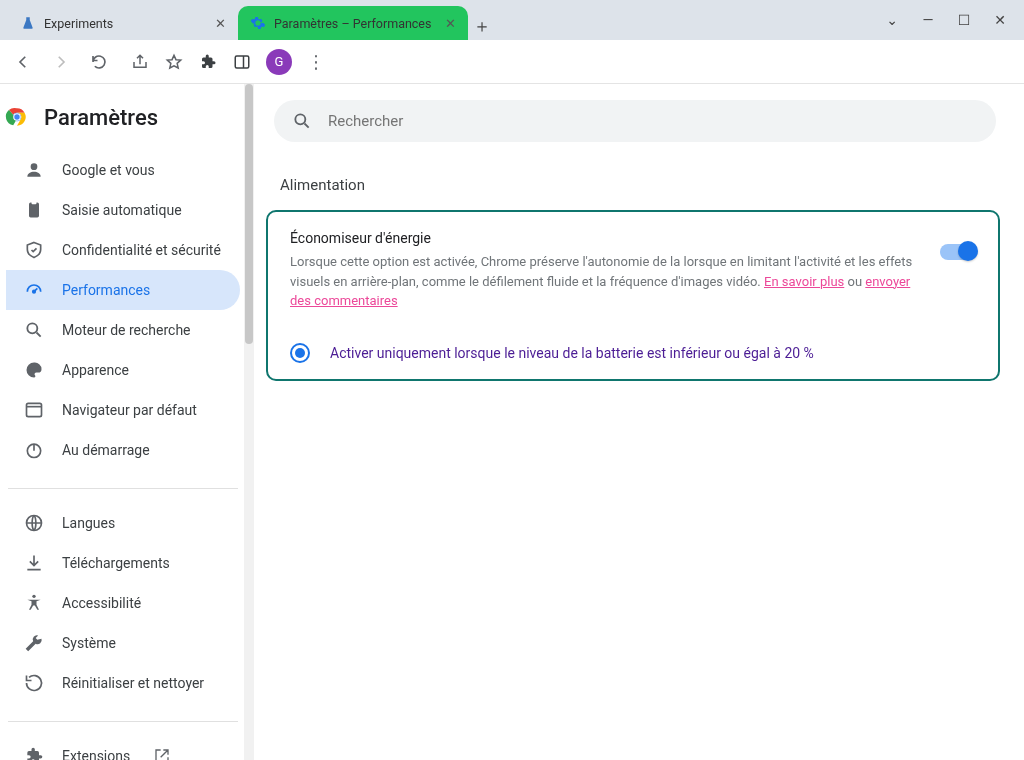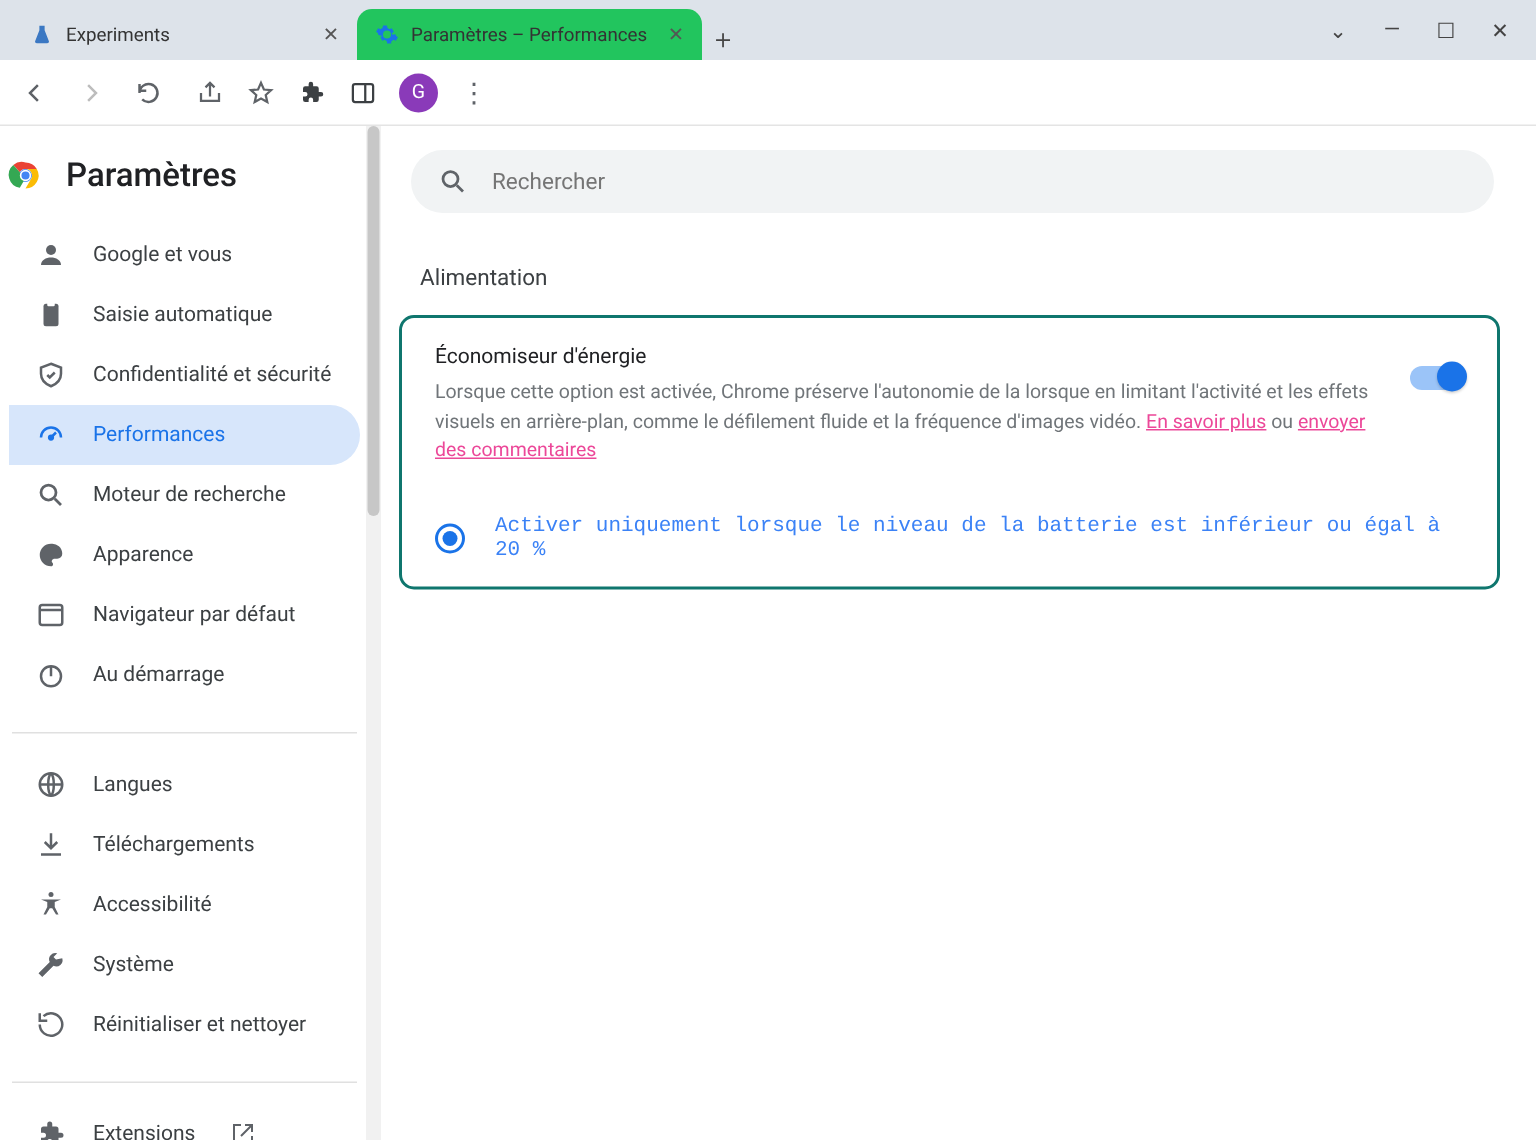--- a/index.html
+++ b/index.html
@@ -53,21 +53,21 @@
 .cardtext { flex: 1; }
 .cardtitle { font-size: 14px; color: #202124; margin-bottom: 6px; }
 .carddesc { font-size: 13px; color: #707579; line-height: 1.5; }
 .carddesc a { color: #ec4899; text-decoration: underline; }
 .toggle { width: 36px; height: 16px; background: #9bc4f8; border-radius: 10px; position: relative; margin-top: 14px; flex-shrink: 0; }
 .toggle .knob { position: absolute; right: -2px; top: -3px; width: 20px; height: 20px; background: #1a73e8; border-radius: 50%; box-shadow: 0 1px 2px rgba(0,0,0,.2); }
 .radio-row { display: flex; align-items: center; gap: 20px; padding: 16px 22px; }
 .radio-outer { width: 20px; height: 20px; border: 2px solid #5f6368; border-radius: 50%; display: flex; align-items: center; justify-content: center; flex-shrink: 0; }
 .radio-outer.sel { border-color: #1a73e8; }
 .radio-inner { width: 10px; height: 10px; background: #1a73e8; border-radius: 50%; }
-.radio-label { font-size: 14px; color: #3b82f6; font-family: Liberation Mono, monospace; }
+.radio-label { font-size: 14px; color: #4c1d95; }
 svg { display: block; }
 </style>
 </head>
 <body>
 
 <div class="tabstrip">
   <div class="tab">
     <span class="favicon">
       <svg width="14" height="14" viewBox="0 0 24 24" fill="#3b78c3">
           <path d="M9 2v5L4 20a2 2 0 0 0 2 2h12a2 2 0 0 0 2-2L15 7V2H9z"></path>

